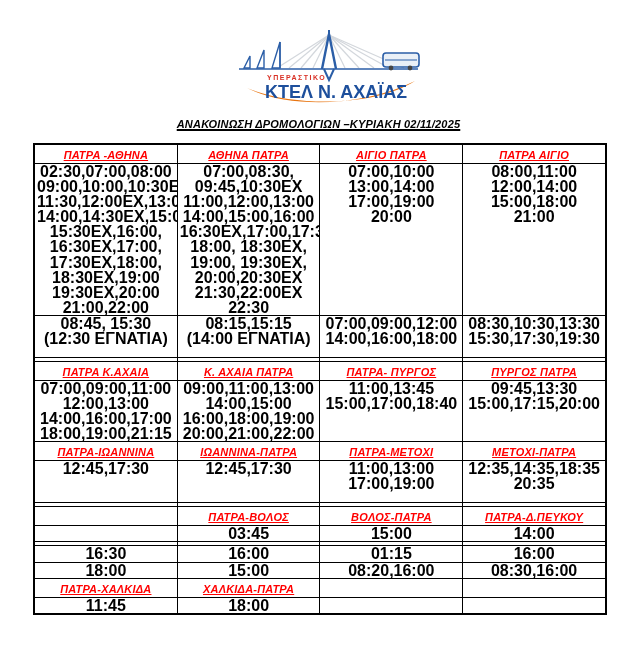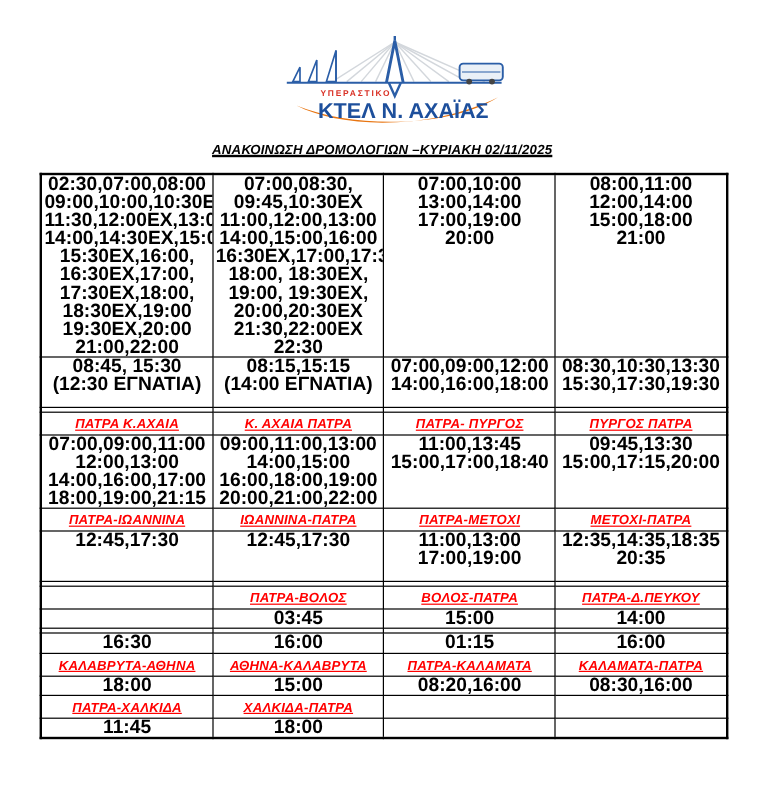--- a/index.html
+++ b/index.html
@@ -68,20 +68,26 @@
   </svg>
 </div>
 
 <div class="title-wrap">
   <span class="title">ΑΝΑΚΟΙΝΩΣΗ ΔΡΟΜΟΛΟΓΙΩΝ –ΚΥΡΙΑΚΗ 02/11/2025</span>
 </div>
 
 <table class="sched">
 
   <tbody>
+      <tr class="hdr">
+    <td><span class="rname">ΠΑΤΡΑ -ΑΘΗΝΑ</span></td>
+    <td><span class="rname">ΑΘΗΝΑ ΠΑΤΡΑ</span></td>
+    <td><span class="rname">ΑΙΓΙΟ ΠΑΤΡΑ</span></td>
+    <td><span class="rname">ΠΑΤΡΑ ΑΙΓΙΟ</span></td>
+  </tr>
   <tr class="h-g1">
     <td class="times">02:30,07:00,08:00
 09:00,10:00,10:30ΕΧ
 11:30,12:00ΕΧ,13:00,
 14:00,14:30ΕΧ,15:00,
 15:30ΕΧ,16:00,
 16:30ΕΧ,17:00,
 17:30ΕΧ,18:00,
 18:30ΕΧ,19:00
 19:30ΕΧ,20:00
@@ -184,26 +190,20 @@
         <td></td>
       </tr>
 
   <tr class="h-g6">
     <td class="times">16:30</td>
     <td class="times">16:00</td>
     <td class="times">01:15</td>
     <td class="times">16:00</td>
   </tr>
 
-  <tr class="hdr">
-    <td><span class="rname">ΚΑΛΑΒΡΥΤΑ-ΑΘΗΝΑ</span></td>
-    <td><span class="rname">ΑΘΗΝΑ-ΚΑΛΑΒΡΥΤΑ</span></td>
-    <td><span class="rname">ΠΑΤΡΑ-ΚΑΛΑΜΑΤΑ</span></td>
-    <td><span class="rname">ΚΑΛΑΜΑΤΑ-ΠΑΤΡΑ</span></td>
-  </tr>
   <tr class="h-g7">
     <td class="times">18:00</td>
     <td class="times">15:00</td>
     <td class="times">08:20,16:00</td>
     <td class="times">08:30,16:00</td>
   </tr>
 
   <tr class="hdr">
     <td><span class="rname">ΠΑΤΡΑ-ΧΑΛΚΙΔΑ</span></td>
     <td><span class="rname">ΧΑΛΚΙΔΑ-ΠΑΤΡΑ</span></td>

